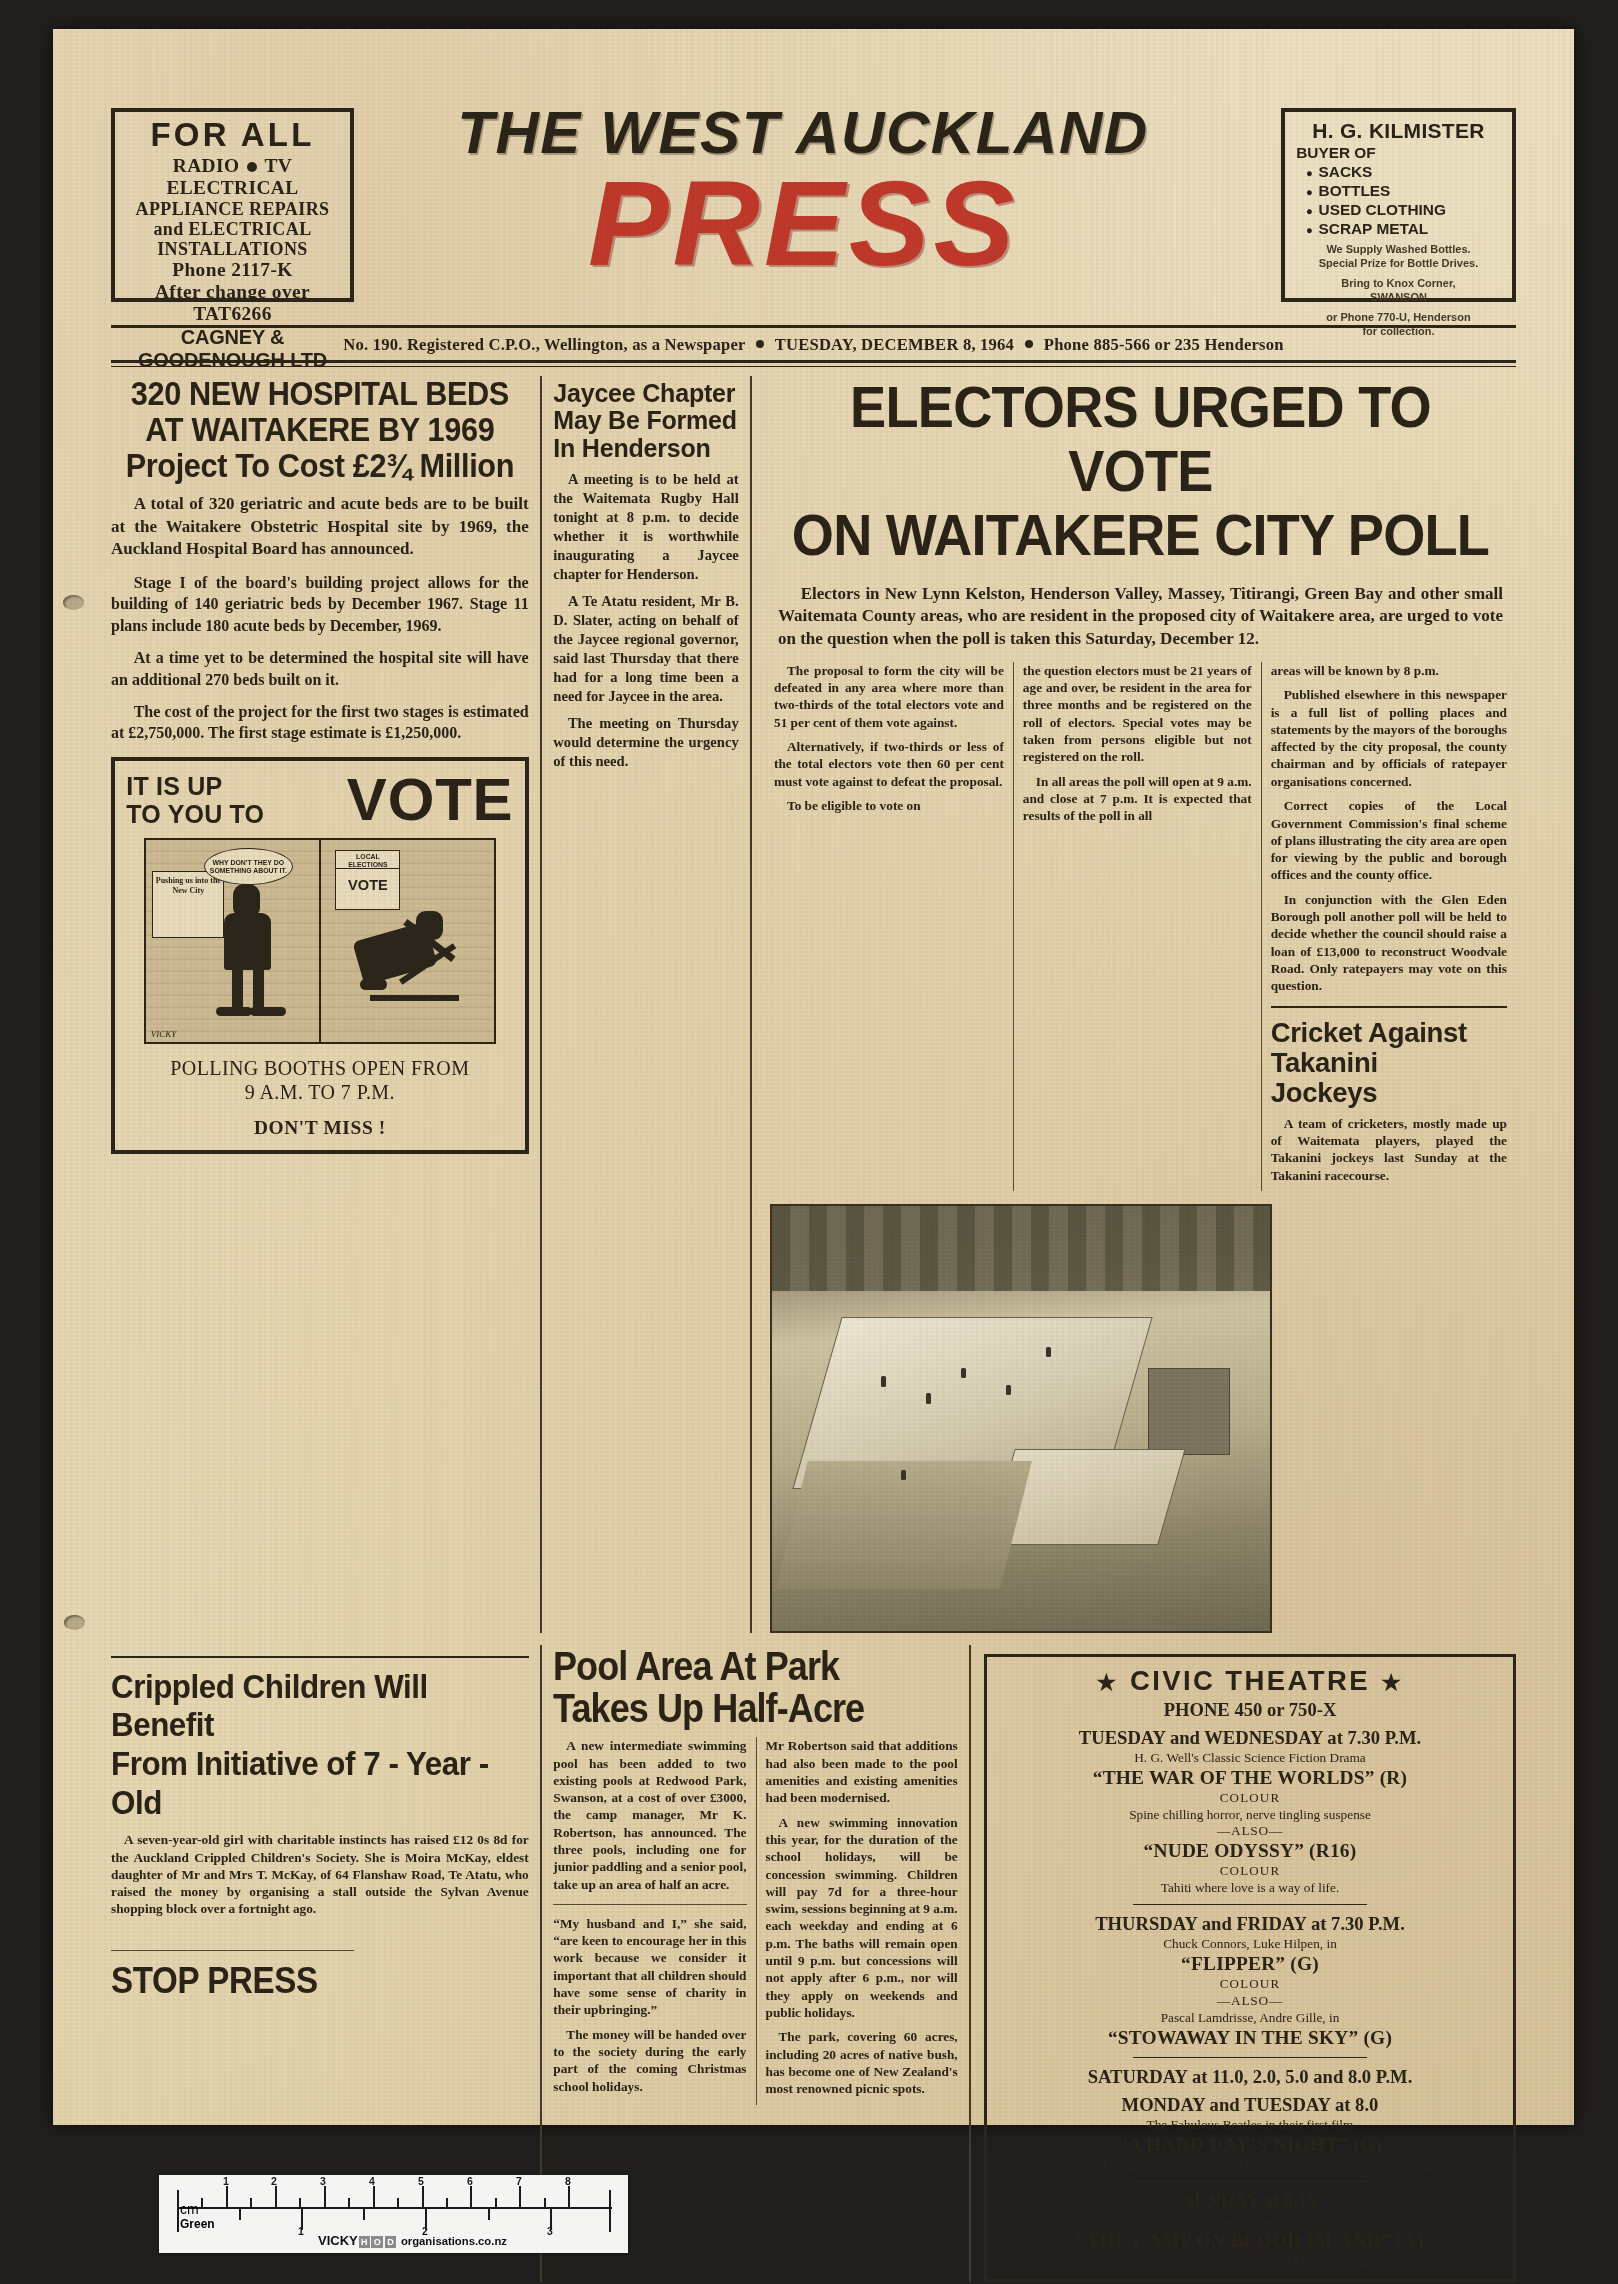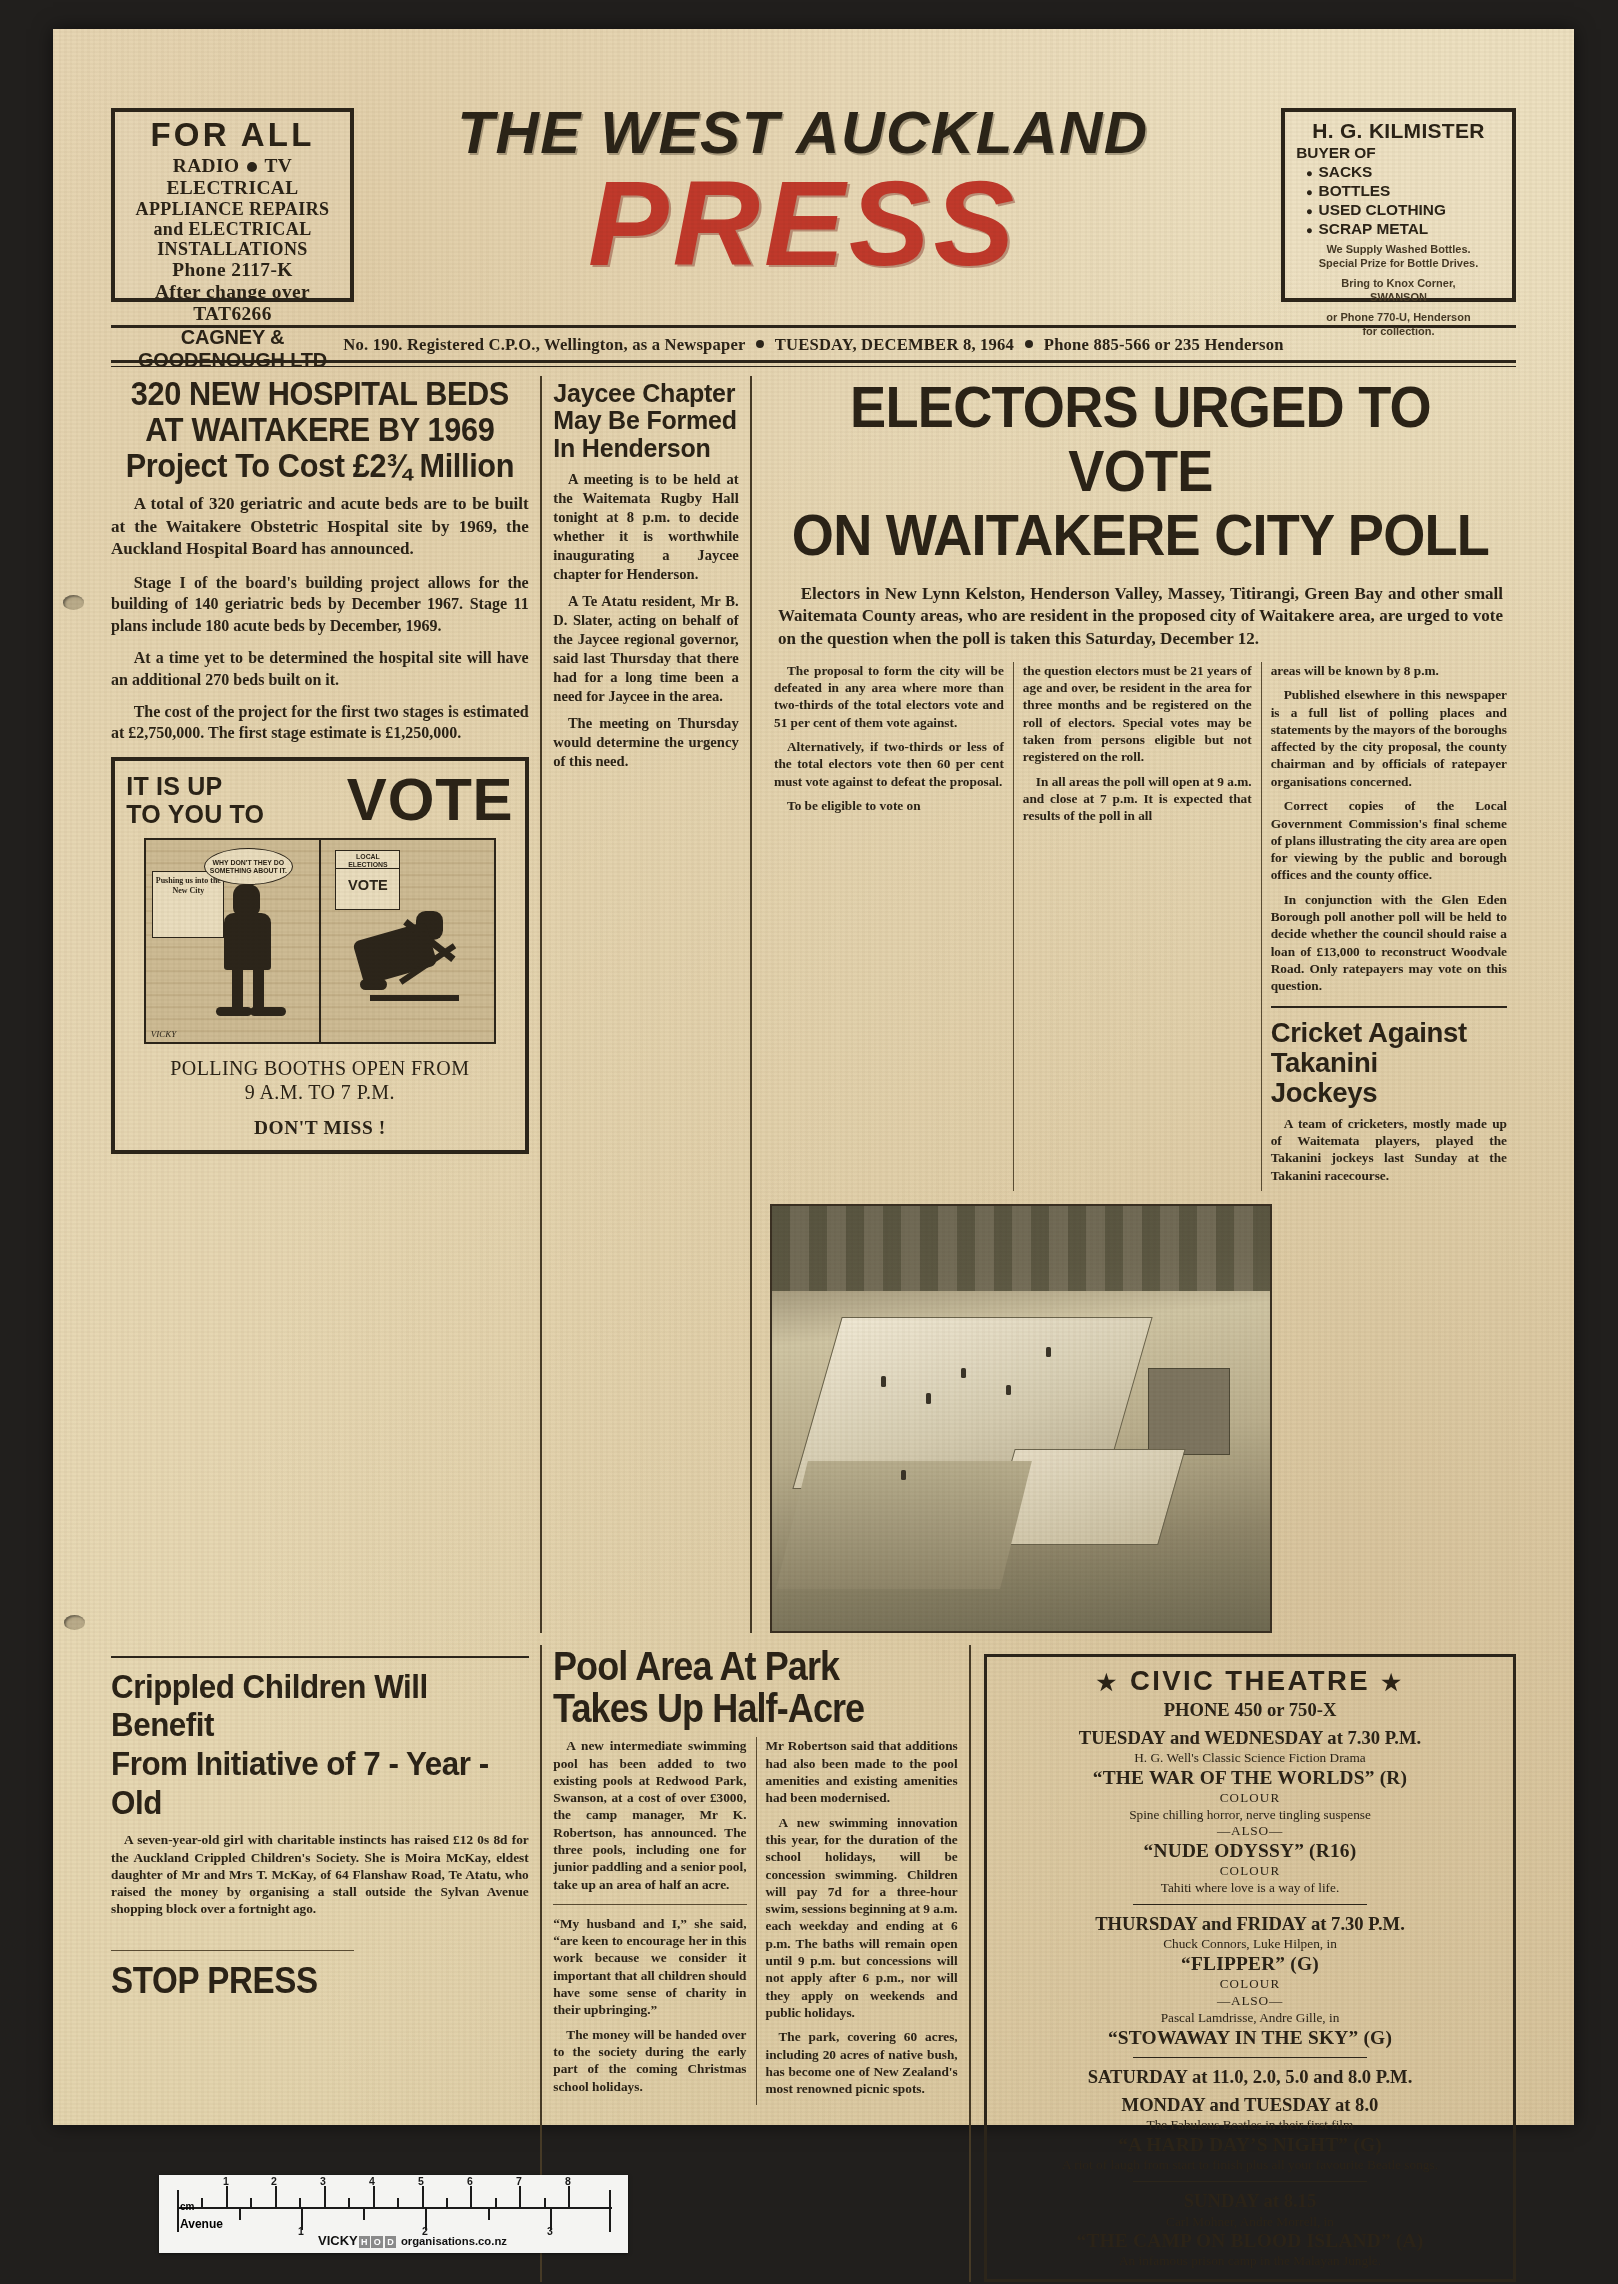--- a/index.html
+++ b/index.html
@@ -196,21 +196,21 @@
   
   #ruler{
     position:absolute;left:159px;top:2175px;width:469px;height:78px;background:#f4f4f2;
     box-shadow:0 0.8px 3.2px rgba(0,0,0,.5);
   }
   #ruler .axis{position:absolute;left:18px;top:32px;width:435px;height:1.6px;background:#1a1a1a;}
   #ruler .vbar{position:absolute;left:18px;top:14.6px;width:1.6px;height:42px;background:#1a1a1a;}
   #ruler .vbar.right{left:450px;}
   #ruler .tick{position:absolute;width:1.6px;background:#1a1a1a;}
   #ruler .cmlab,#ruler .inlab{position:absolute;font-family:"Liberation Sans",sans-serif;font-size:10.5px;font-weight:bold;color:#1a1a1a;}
-  #ruler .cmtxt{position:absolute;left:21px;top:26px;font-family:"Liberation Sans",sans-serif;font-size:10px;font-weight:bold;}
+  #ruler .cmtxt{position:absolute;left:21px;top:26px;font-family:"Liberation Sans",sans-serif;font-size:14px;font-weight:normal;}
   #ruler .intxt{position:absolute;left:21px;top:42px;font-family:"Liberation Sans",sans-serif;font-size:12px;font-weight:bold;}
   #ruler .brand{position:absolute;left:159px;top:58px;font-family:"Liberation Sans",sans-serif;font-weight:bold;font-size:13px;color:#111;}
   #ruler .brand .sq{display:inline-block;background:#8a8a8a;color:#fff;font-size:9px;padding:0.8px 2.4px;margin:0 0.8px;}
   #ruler .brand .url{font-weight:bold;font-size:11.3px;margin-left:4px;}
 
   .punch{position:absolute;width:21px;height:14.6px;border-radius:50%;background:#b9ab8a;
          box-shadow:inset 1.6px 1.6px 2.4px rgba(0,0,0,.45);}
 </style>
 </head>
 <body>
@@ -494,21 +494,21 @@
     </div>
 
   </div>
 </div>
 
 <div id="ruler">
   <div class="axis"></div>
   <div class="vbar"></div>
   <div class="vbar right"></div>
   <div class="cmtxt">cm</div>
-  <div class="intxt">Avenue</div>
+  <div class="intxt">Green</div>
   <div class="brand">
     <span>VICKY</span><span class="sq">H</span><span class="sq">O</span><span class="sq">D</span><span class="url">organisations.co.nz</span>
   </div>
 <div class="tick" style="left: 67px; top: 11.3px; height: 22.7px;"></div>
     <div class="cmlab" style="left: 64px; top: 0px;">1</div>
     <div class="tick" style="left: 42px; top: 22.7px; height: 11.3px;"></div>
     <div class="tick" style="left: 116px; top: 11.3px; height: 22.7px;"></div>
     <div class="cmlab" style="left: 112px; top: 0px;">2</div>
     <div class="tick" style="left: 91px; top: 22.7px; height: 11.3px;"></div>
     <div class="tick" style="left: 165px; top: 11.3px; height: 22.7px;"></div>

